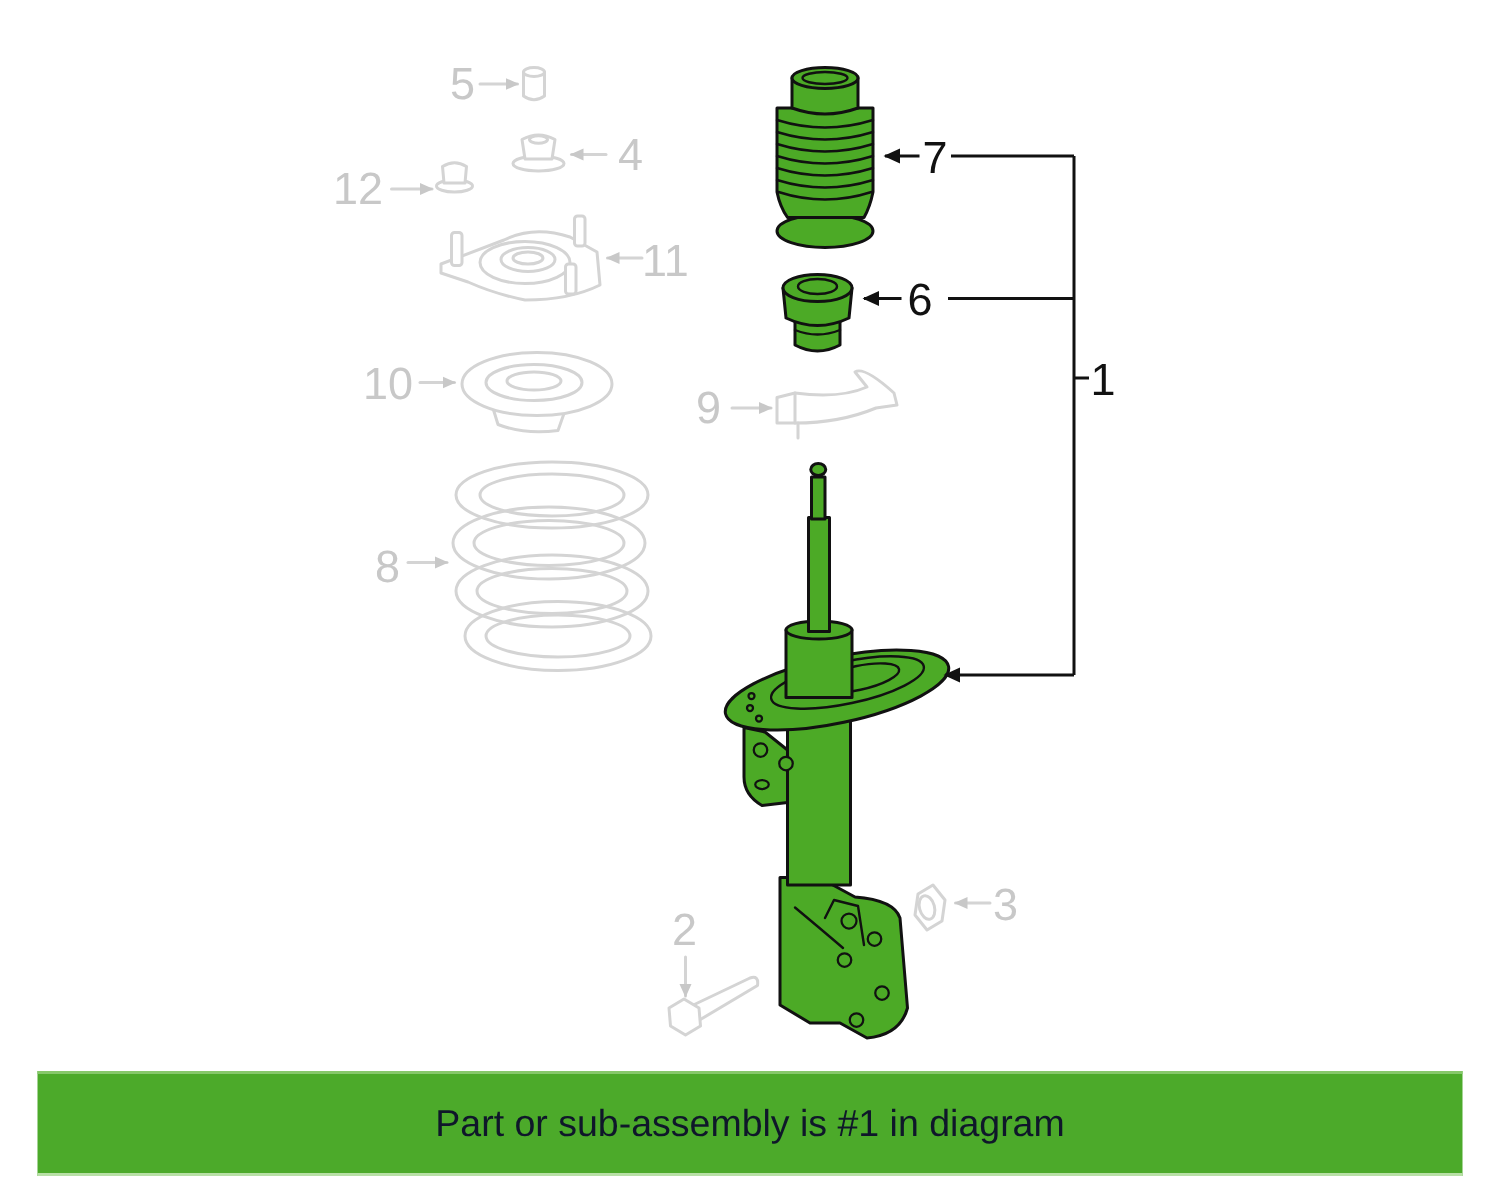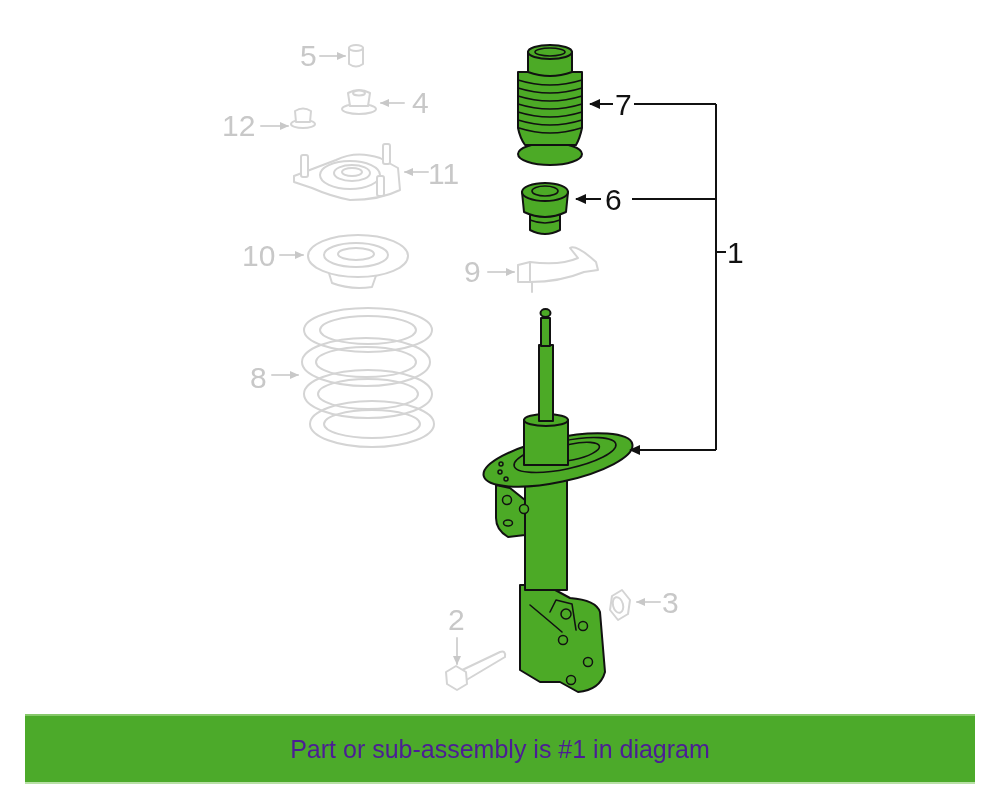--- a/index.html
+++ b/index.html
@@ -12,21 +12,21 @@
   .part-line { fill: none; stroke: #111111; stroke-width: 1.6; stroke-linecap: round; stroke-linejoin: round; }
   .hole { fill: #4caa26; stroke: #111111; stroke-width: 1.5; }
   .callout-line { fill: none; stroke: #111111; stroke-width: 2; }
   .callout-text { fill: #111111; font-family: "Liberation Sans", sans-serif; font-size: 30px; }
   .ghost-arrow { fill: #c8c8c8; }
   .dark-arrow { fill: #111111; }
   #banner {
     position: absolute; left: 25px; top: 714px; width: 950px; height: 70px;
     background: #4caa2a; border-top: 2px solid #86c86a; border-bottom: 2px solid #b8e0a6;
     box-sizing: border-box; display: flex; flex-direction: row; align-items: center; justify-content: center;
-    color: #4c1d95; font-family: "Liberation Sans", sans-serif; font-size: 25px; line-height: 30px;
+    color: #0f172a; font-family: "Liberation Sans", sans-serif; font-size: 25px; line-height: 30px;
   }
 </style>
 </head>
 <body>
 
 <svg id="diagram" viewBox="0 0 1000 800" xmlns="http://www.w3.org/2000/svg">
   <defs>
     <marker id="arrGhost" markerWidth="10" markerHeight="10" refX="8" refY="5" orient="auto" markerUnits="userSpaceOnUse">
       <path d="M0,1 L9,5 L0,9 Z" class="ghost-arrow"></path>
     </marker>

